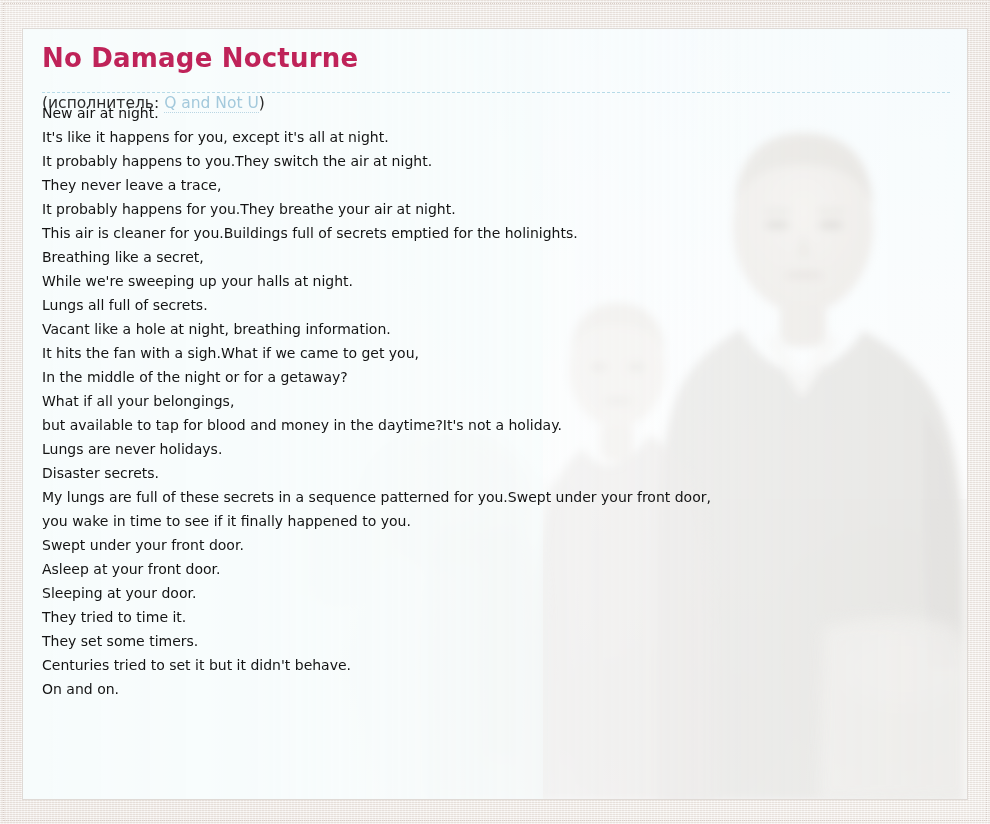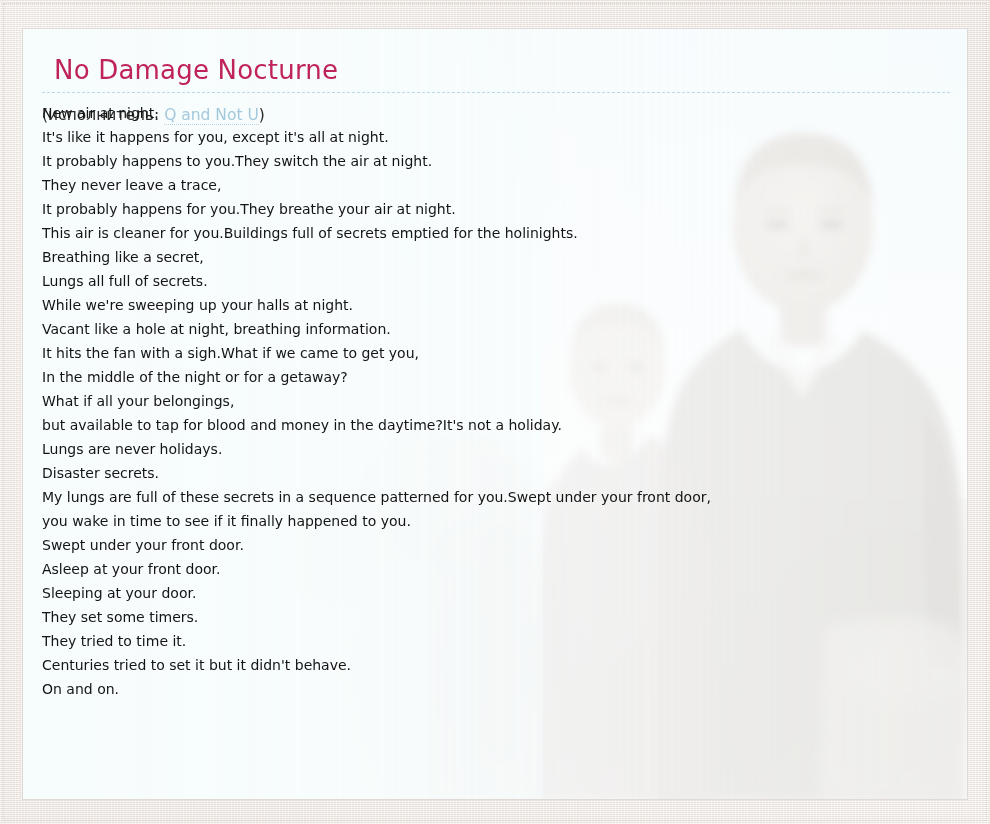--- a/index.html
+++ b/index.html
@@ -71,23 +71,23 @@
   
   #song-header {
     position: absolute;
     left: 19px;
     top: 14px;
     right: 14px;
   }
   #song-title {
     font-size: 26px;
     color: #bf2359;
-    font-weight: normal;
+    font-weight: bold;
     line-height: 30px;
-    margin: 12px;
+    margin: 0;
     letter-spacing: 0.2px;
   }
   #artist-line {
     font-size: 15.5px;
     color: #2a2a2a;
     line-height: 20px;
     margin-top: 20px;
     white-space: nowrap;
   }
   #artist-link {
@@ -234,34 +234,34 @@
     <div id="header-rule"></div>
 
     <div id="lyrics-body">
         <div class="lyric-line">New air at night.</div>
         <div class="lyric-line">It's like it happens for you, except it's all at night.</div>
         <div class="lyric-line">It probably happens to you.They switch the air at night.</div>
         <div class="lyric-line">They never leave a trace,</div>
         <div class="lyric-line">It probably happens for you.They breathe your air at night.</div>
         <div class="lyric-line">This air is cleaner for you.Buildings full of secrets emptied for the holinights.</div>
         <div class="lyric-line">Breathing like a secret,</div>
+        <div class="lyric-line">While we're sweeping up your halls at night.</div>
         <div class="lyric-line">Lungs all full of secrets.</div>
-        <div class="lyric-line">While we're sweeping up your halls at night.</div>
         <div class="lyric-line">Vacant like a hole at night, breathing information.</div>
         <div class="lyric-line">It hits the fan with a sigh.What if we came to get you,</div>
         <div class="lyric-line">In the middle of the night or for a getaway?</div>
         <div class="lyric-line">What if all your belongings,</div>
         <div class="lyric-line">but available to tap for blood and money in the daytime?It's not a holiday.</div>
         <div class="lyric-line">Lungs are never holidays.</div>
         <div class="lyric-line">Disaster secrets.</div>
         <div class="lyric-line">My lungs are full of these secrets in a sequence patterned for you.Swept under your front door,</div>
         <div class="lyric-line">you wake in time to see if it finally happened to you.</div>
         <div class="lyric-line">Swept under your front door.</div>
         <div class="lyric-line">Asleep at your front door.</div>
         <div class="lyric-line">Sleeping at your door.</div>
+        <div class="lyric-line">They tried to time it.</div>
         <div class="lyric-line">They set some timers.</div>
-        <div class="lyric-line">They tried to time it.</div>
         <div class="lyric-line">Centuries tried to set it but it didn't behave.</div>
         <div class="lyric-line">On and on.</div>
       </div>
 
   </div>
 </div>
 
 </body></html>

